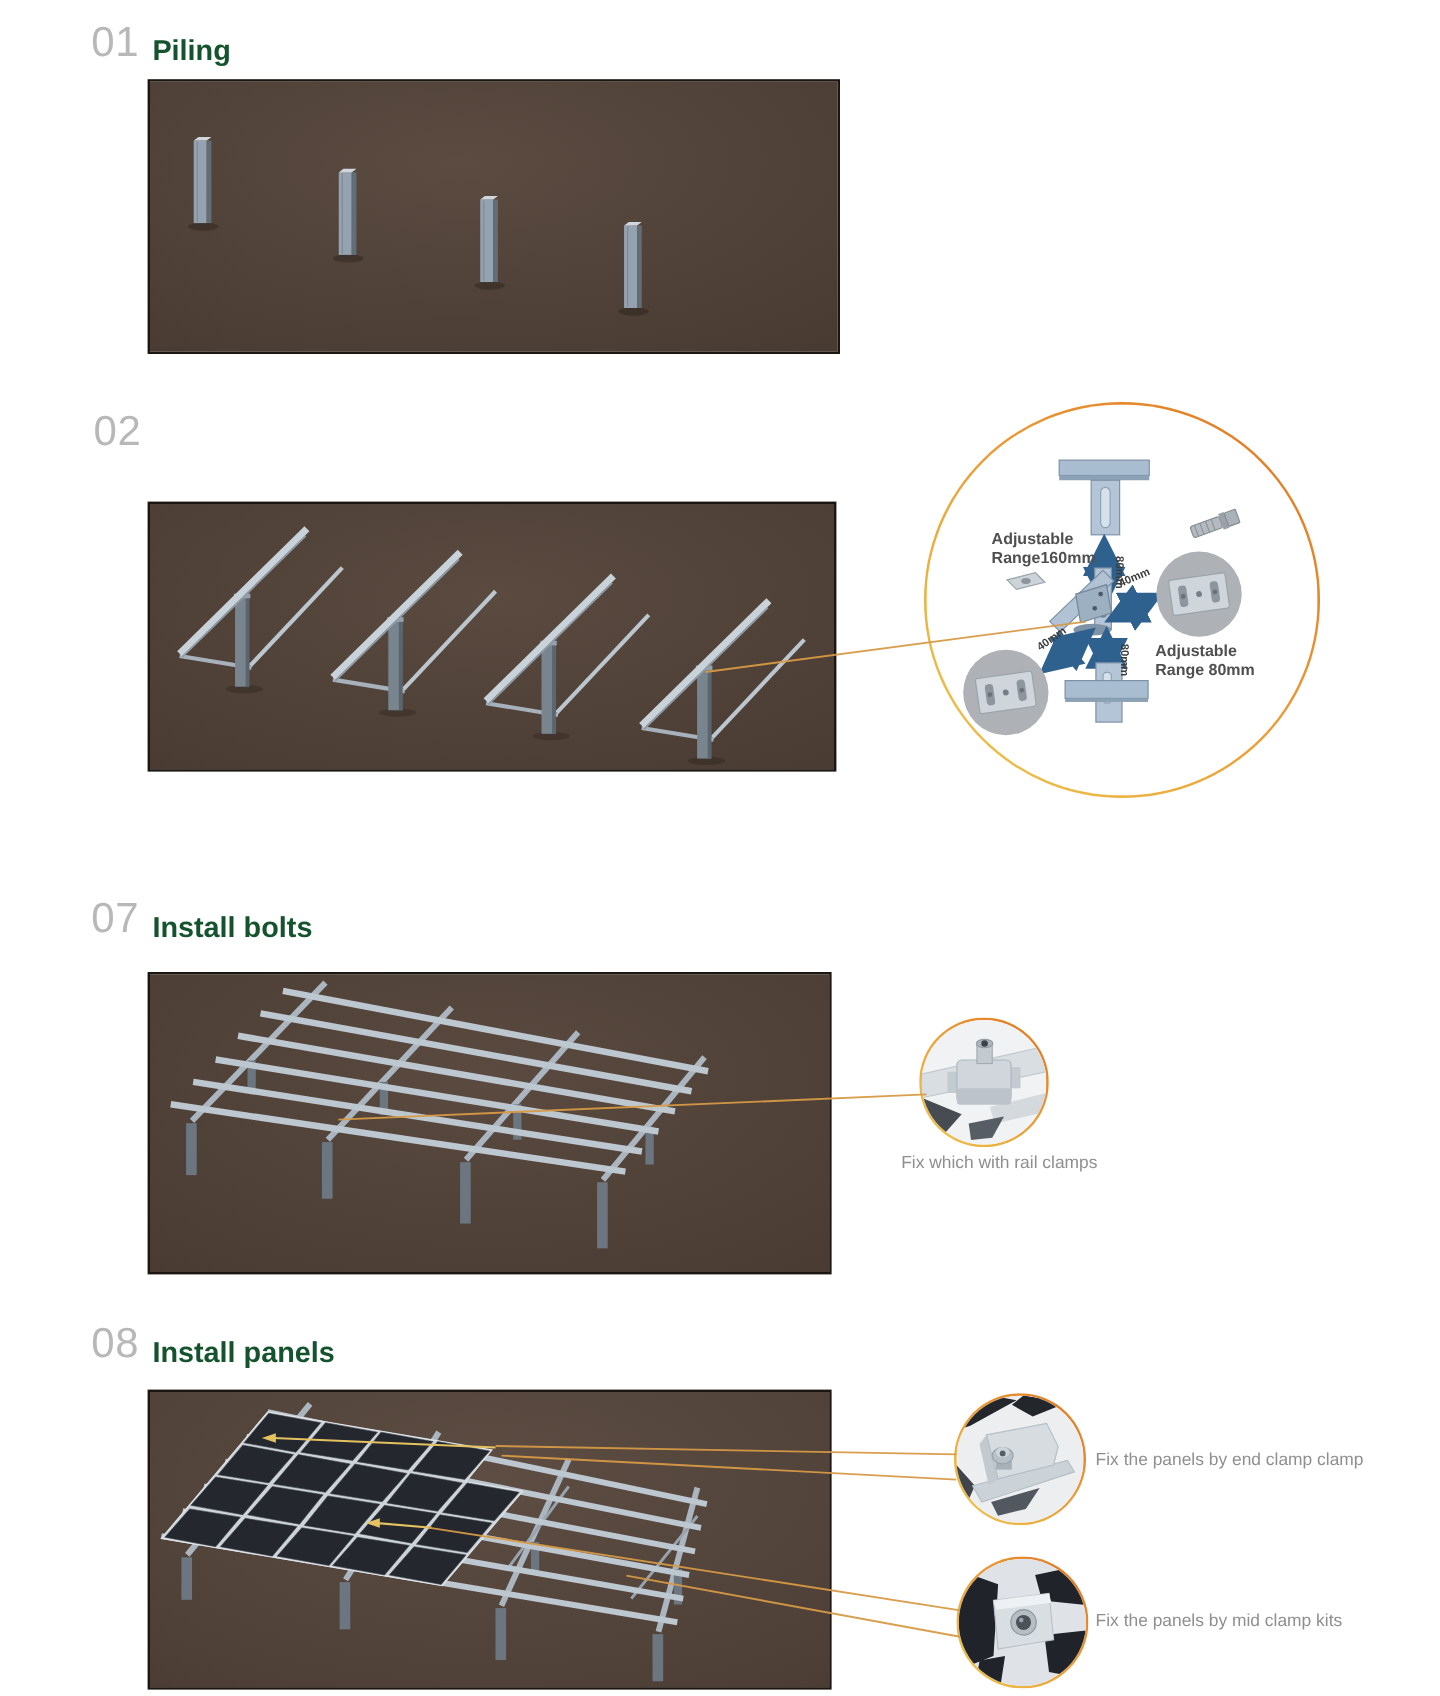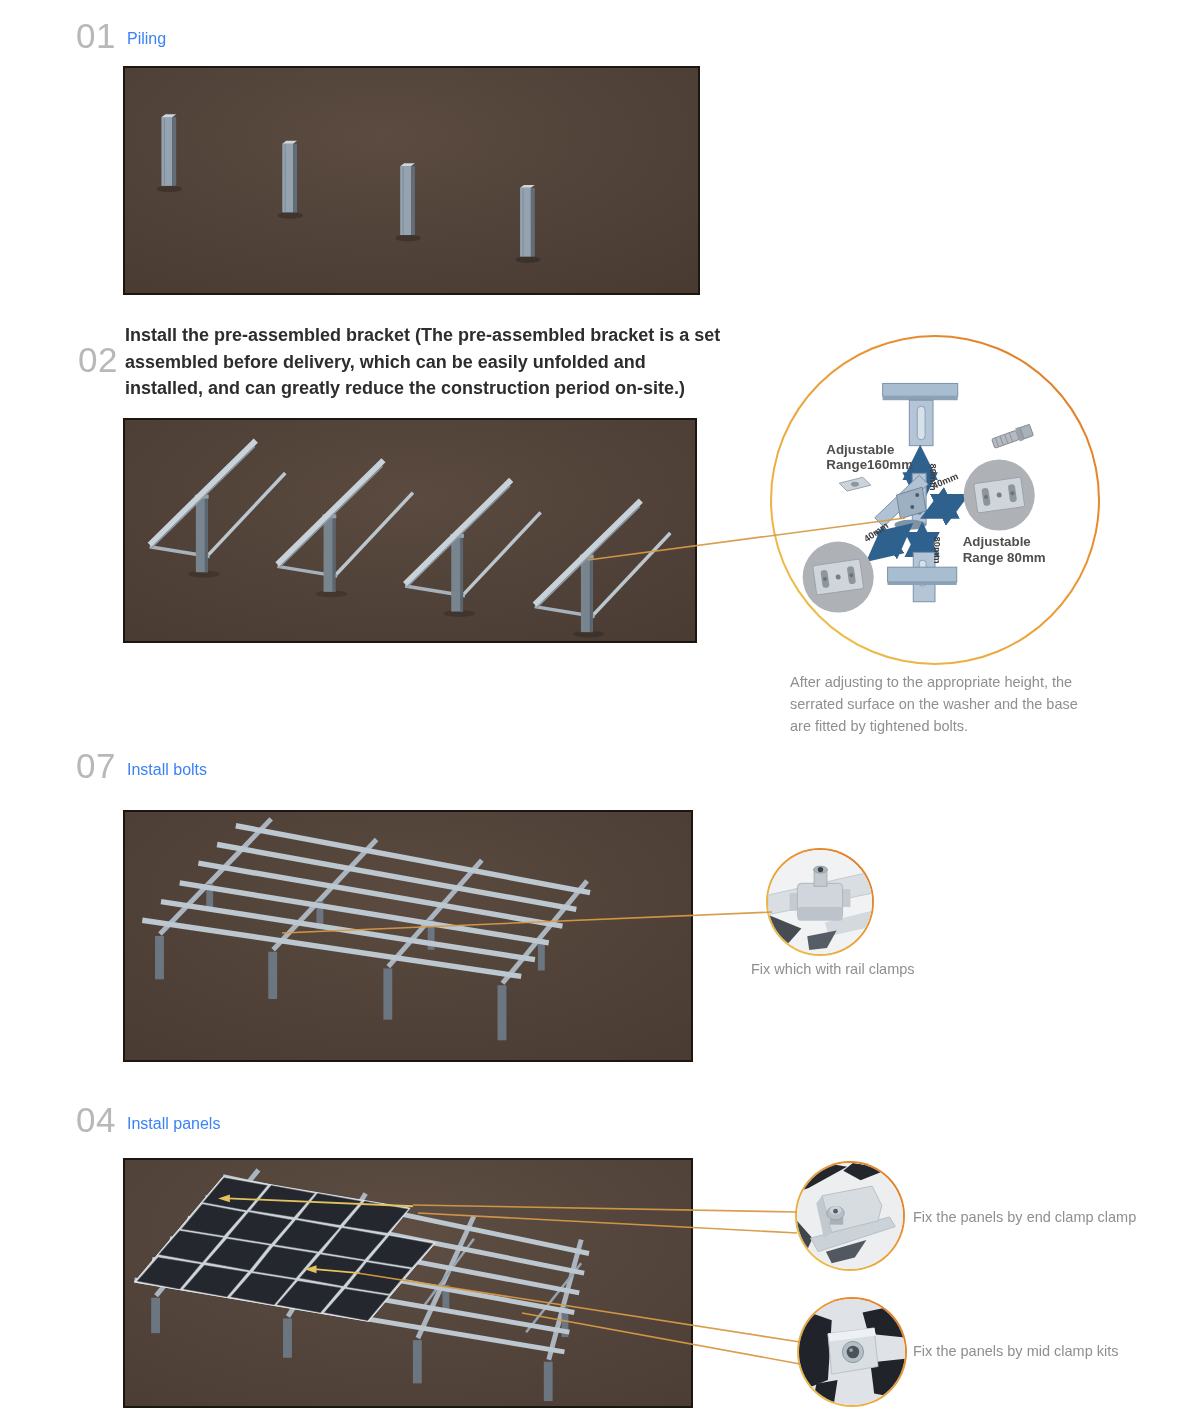--- a/index.html
+++ b/index.html
@@ -1,19 +1,19 @@
 <!DOCTYPE html>
 <html><head>
 <meta charset="utf-8">
 <style>
   html,body{margin:0;padding:0;background:#ffffff}
   .page{position:relative;width:1200px;height:1413px;background:#ffffff;
         font-family:"Liberation Sans",sans-serif;overflow:hidden}
   .step-num{position:absolute;font-size:35px;line-height:1;color:#b8b8b8;font-weight:400;letter-spacing:.5px}
-  .step-title{position:absolute;font-size:16px;line-height:1.2;color:#3b82f6;font-weight:400}
+  .step-title{position:absolute;font-size:24px;line-height:1.2;color:#14532d;font-weight:700}
   .step-desc{position:absolute;font-size:18px;line-height:26.5px;color:#2d2d2d;font-weight:700}
   .render{position:absolute;border:2px solid #1c1611;box-sizing:border-box}
   .render svg{display:block;width:100%;height:100%}
   .g1{background:radial-gradient(120% 130% at 45% 30%, #5b4b41 0%, #4c3e35 55%, #413328 100%)}
   .g2{background:radial-gradient(120% 130% at 50% 35%, #5a4a40 0%, #4b3d34 58%, #3f322a 100%)}
   .g3{background:radial-gradient(120% 130% at 50% 30%, #5d4d43 0%, #4e4037 58%, #423429 100%)}
   .detail-circle{position:absolute;border-radius:50%;border:2px solid transparent;box-sizing:border-box;
         background:linear-gradient(#fff,#fff) padding-box,
                    linear-gradient(to top right,#ecc94e 0%,#eb9a36 55%,#df731f 100%) border-box;
         overflow:hidden}
@@ -43,21 +43,20 @@
         </g>
       </defs>
       <use href="#pile" transform="translate(34,50)"></use>
       <use href="#pile" transform="translate(157,77)"></use>
       <use href="#pile" transform="translate(277,100)"></use>
       <use href="#pile" transform="translate(399,122)"></use>
     </svg>
   </div>
 
   <div class="step-num" style="left:78px;top:342px">02</div>
-  <div class="step-desc" style="left:125px;top:322px;width:600px">Install the pre-assembled bracket (The pre-assembled bracket is a set assembled before delivery, which can be easily unfolded and installed, and can greatly reduce the construction period on-site.)</div>
 
   <div class="render g2" style="left:123px;top:418px;width:574px;height:225px">
     <svg viewBox="0 0 574 225">
       <defs>
         <g id="bkt">
           <ellipse cx="2" cy="78" rx="16" ry="3.5" fill="rgba(0,0,0,0.18)"></ellipse>
           <line x1="-53" y1="50" x2="8" y2="60" stroke="#a6b1bb" stroke-width="3.5"></line>
           <line x1="85" y1="-25" x2="7" y2="58" stroke="#bcc6ce" stroke-width="3.5"></line>
           <rect x="-6" y="0" width="12" height="76" fill="#78858f"></rect>
           <rect x="3" y="0" width="3" height="76" fill="#5a656f"></rect>
@@ -145,21 +144,20 @@
       <text class="dlabel" x="55" y="134">Range160mm</text>
       <text class="dlabel" x="193" y="212">Adjustable</text>
       <text class="dlabel" x="193" y="228">Range 80mm</text>
       <text class="ddim" x="160" y="128" transform="rotate(90 160,128)">80mm</text>
       <text class="ddim" x="164" y="154" transform="rotate(-23 164,154)">40mm</text>
       <text class="ddim" x="96" y="208" transform="rotate(-35 96,208)">40mm</text>
       <text class="ddim" x="164" y="202" transform="rotate(90 164,202)">80mm</text>
     </svg>
   </div>
 
-  <div class="caption" style="left:790px;top:671px;width:300px">After adjusting to the appropriate height, the serrated surface on the washer and the base are fitted by tightened bolts.</div>
 
   <div class="step-num" style="left:76px;top:748px">07</div>
   <div class="step-title" style="left:127px;top:760px">Install bolts</div>
 
   <div class="render g2" style="left:123px;top:810px;width:570px;height:252px">
     <svg viewBox="0 0 570 252">
       <g stroke="#aab5bf" stroke-width="5">
         <line x1="146" y1="7" x2="33" y2="124"></line>
         <line x1="253" y1="28" x2="148" y2="140"></line>
         <line x1="360" y1="49" x2="265" y2="157"></line>
@@ -197,21 +195,21 @@
       <rect x="76" y="40" width="8" height="18" fill="#c3cad0"></rect>
       <rect x="30" y="34" width="46" height="36" rx="4" fill="#d0d6db" stroke="#aeb6bd"></rect>
       <rect x="30" y="58" width="46" height="14" rx="3" fill="#bcc3ca"></rect>
       <rect x="47" y="20" width="13" height="17" fill="#c3cad0" stroke="#a5adb4"></rect>
       <ellipse cx="53.5" cy="20" rx="7" ry="3.5" fill="#adb5bc" stroke="#959da4"></ellipse>
       <circle cx="53.5" cy="20" r="2.8" fill="#3c434a"></circle>
     </svg>
   </div>
   <div class="caption" style="left:751px;top:958px;width:230px">Fix which with rail clamps</div>
 
-  <div class="step-num" style="left:76px;top:1102px">04</div>
+  <div class="step-num" style="left:76px;top:1102px">08</div>
   <div class="step-title" style="left:127px;top:1114px">Install panels</div>
 
   <div class="render g3" style="left:123px;top:1158px;width:570px;height:250px">
     <svg viewBox="0 0 570 250">
 
       <g stroke="#aab5bf" stroke-width="5">
         <line x1="133" y1="10" x2="29" y2="138"></line>
         <line x1="242" y1="34" x2="163" y2="159"></line>
         <line x1="352" y1="57" x2="295" y2="181"></line>
         <line x1="461" y1="81" x2="428" y2="203"></line>

